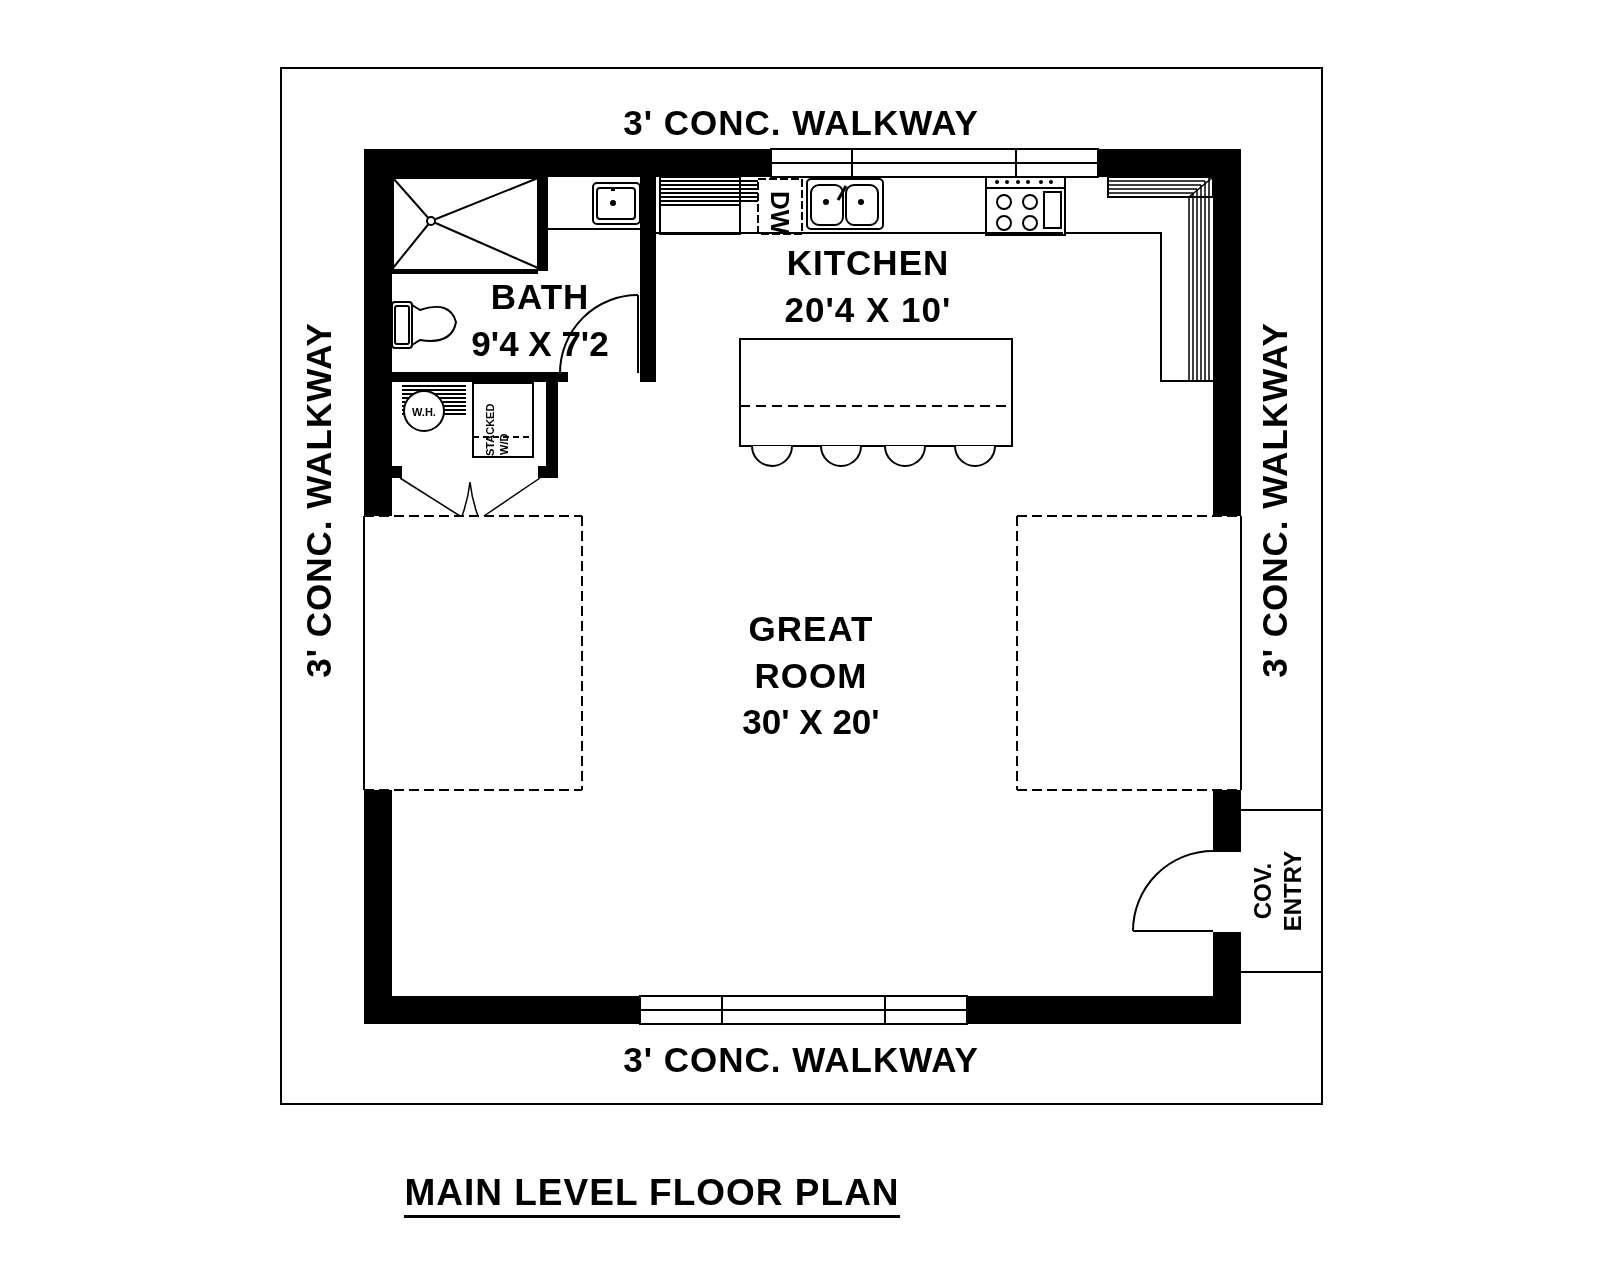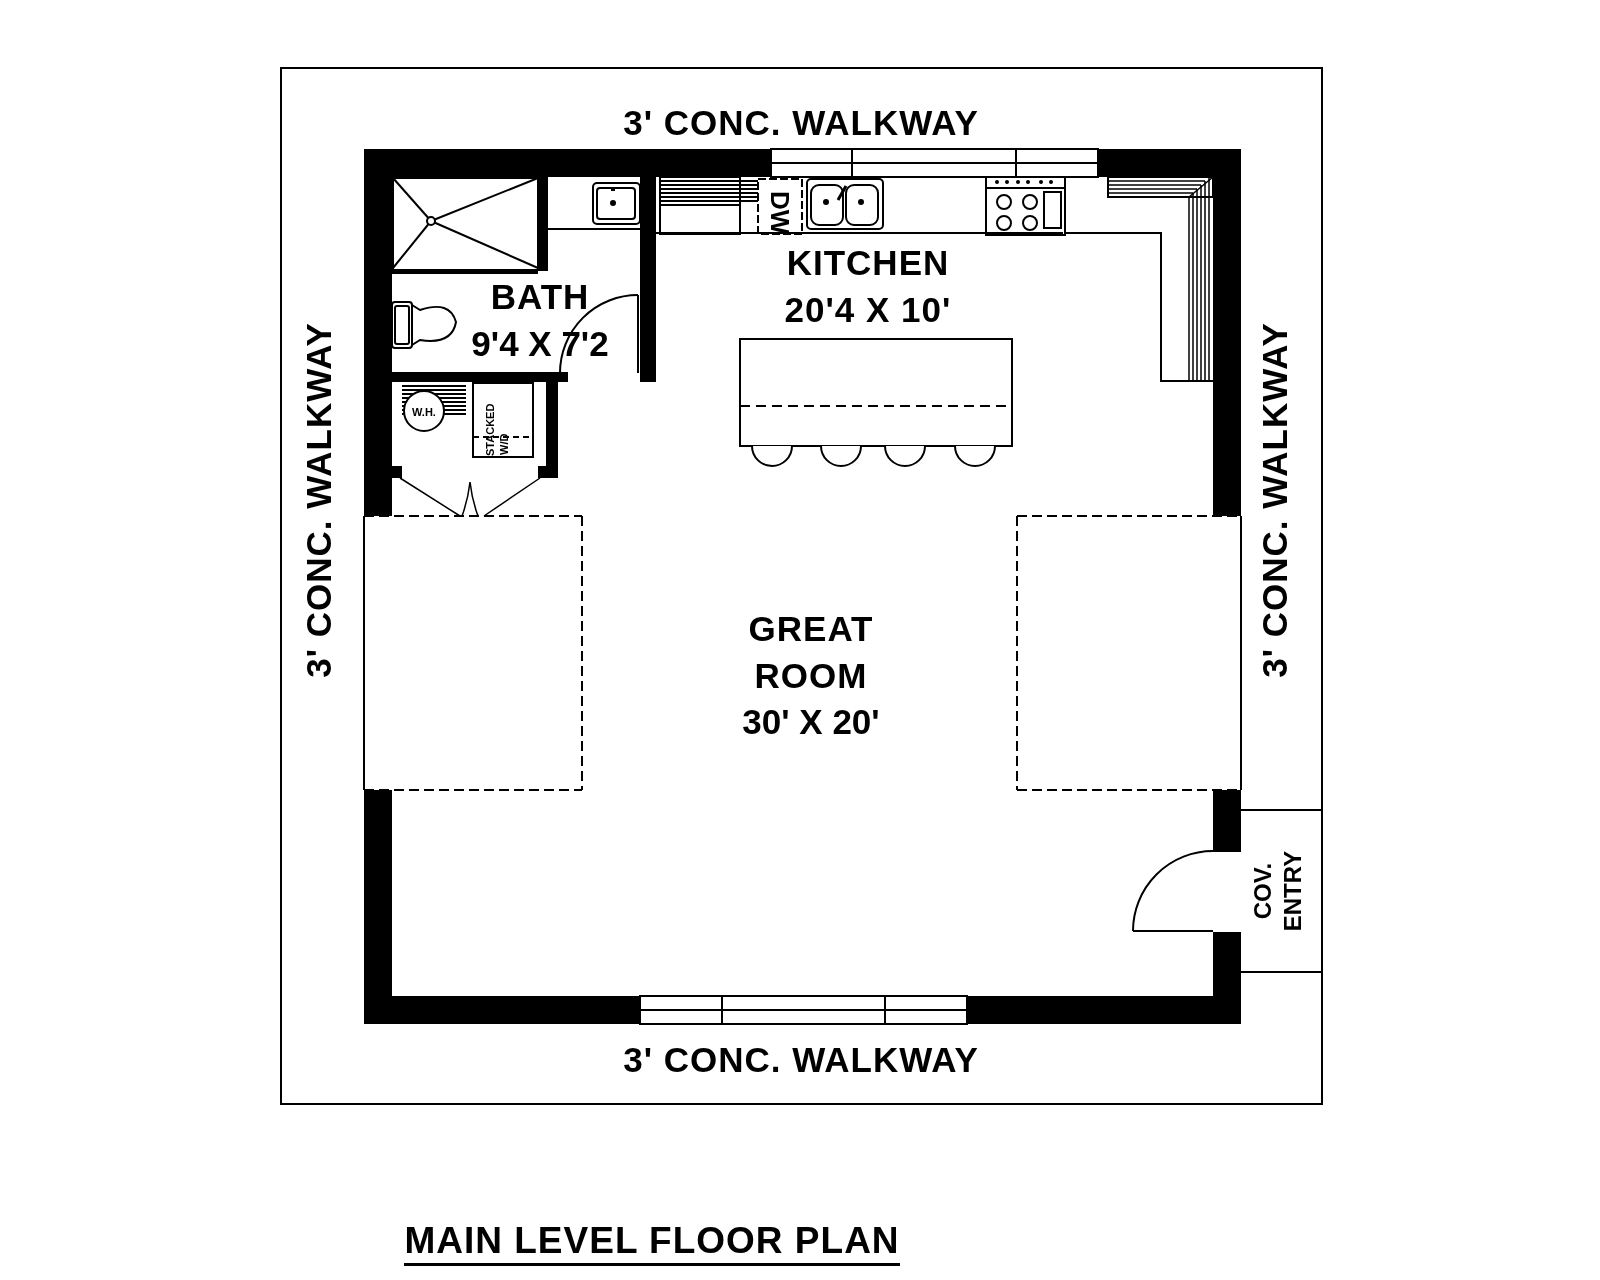--- a/index.html
+++ b/index.html
@@ -1,20 +1,20 @@
 <!DOCTYPE html>
 <html><head>
   <meta charset="utf-8">
   <style>
     html, body { margin: 0; padding: 0; background: #ffffff; }
     body { width: 1600px; height: 1280px; position: relative; overflow: hidden; font-family: "Liberation Sans", "DejaVu Sans", sans-serif; }
     #plan { position: absolute; left: 0; top: 0; width: 1600px; height: 1280px; }
     .lbl { font-family: "Liberation Sans", "DejaVu Sans", sans-serif; font-weight: bold; fill: #000; }
     .title {
-      position: absolute; left: 0; width: 1304px; top: 1220px; text-align: center;
+      position: absolute; left: 0; width: 1304px; top: 1172px; text-align: center;
       font-family: "Liberation Sans", "DejaVu Sans", sans-serif; font-weight: bold; font-size: 37px;
       letter-spacing: 1px; color: #000;
     }
     .title span { border-bottom: 3px solid #000; padding-bottom: 2px; }
   </style>
 </head>
 <body>
 
 <svg id="plan" viewBox="0 0 1600 1280" xmlns="http://www.w3.org/2000/svg">
 

